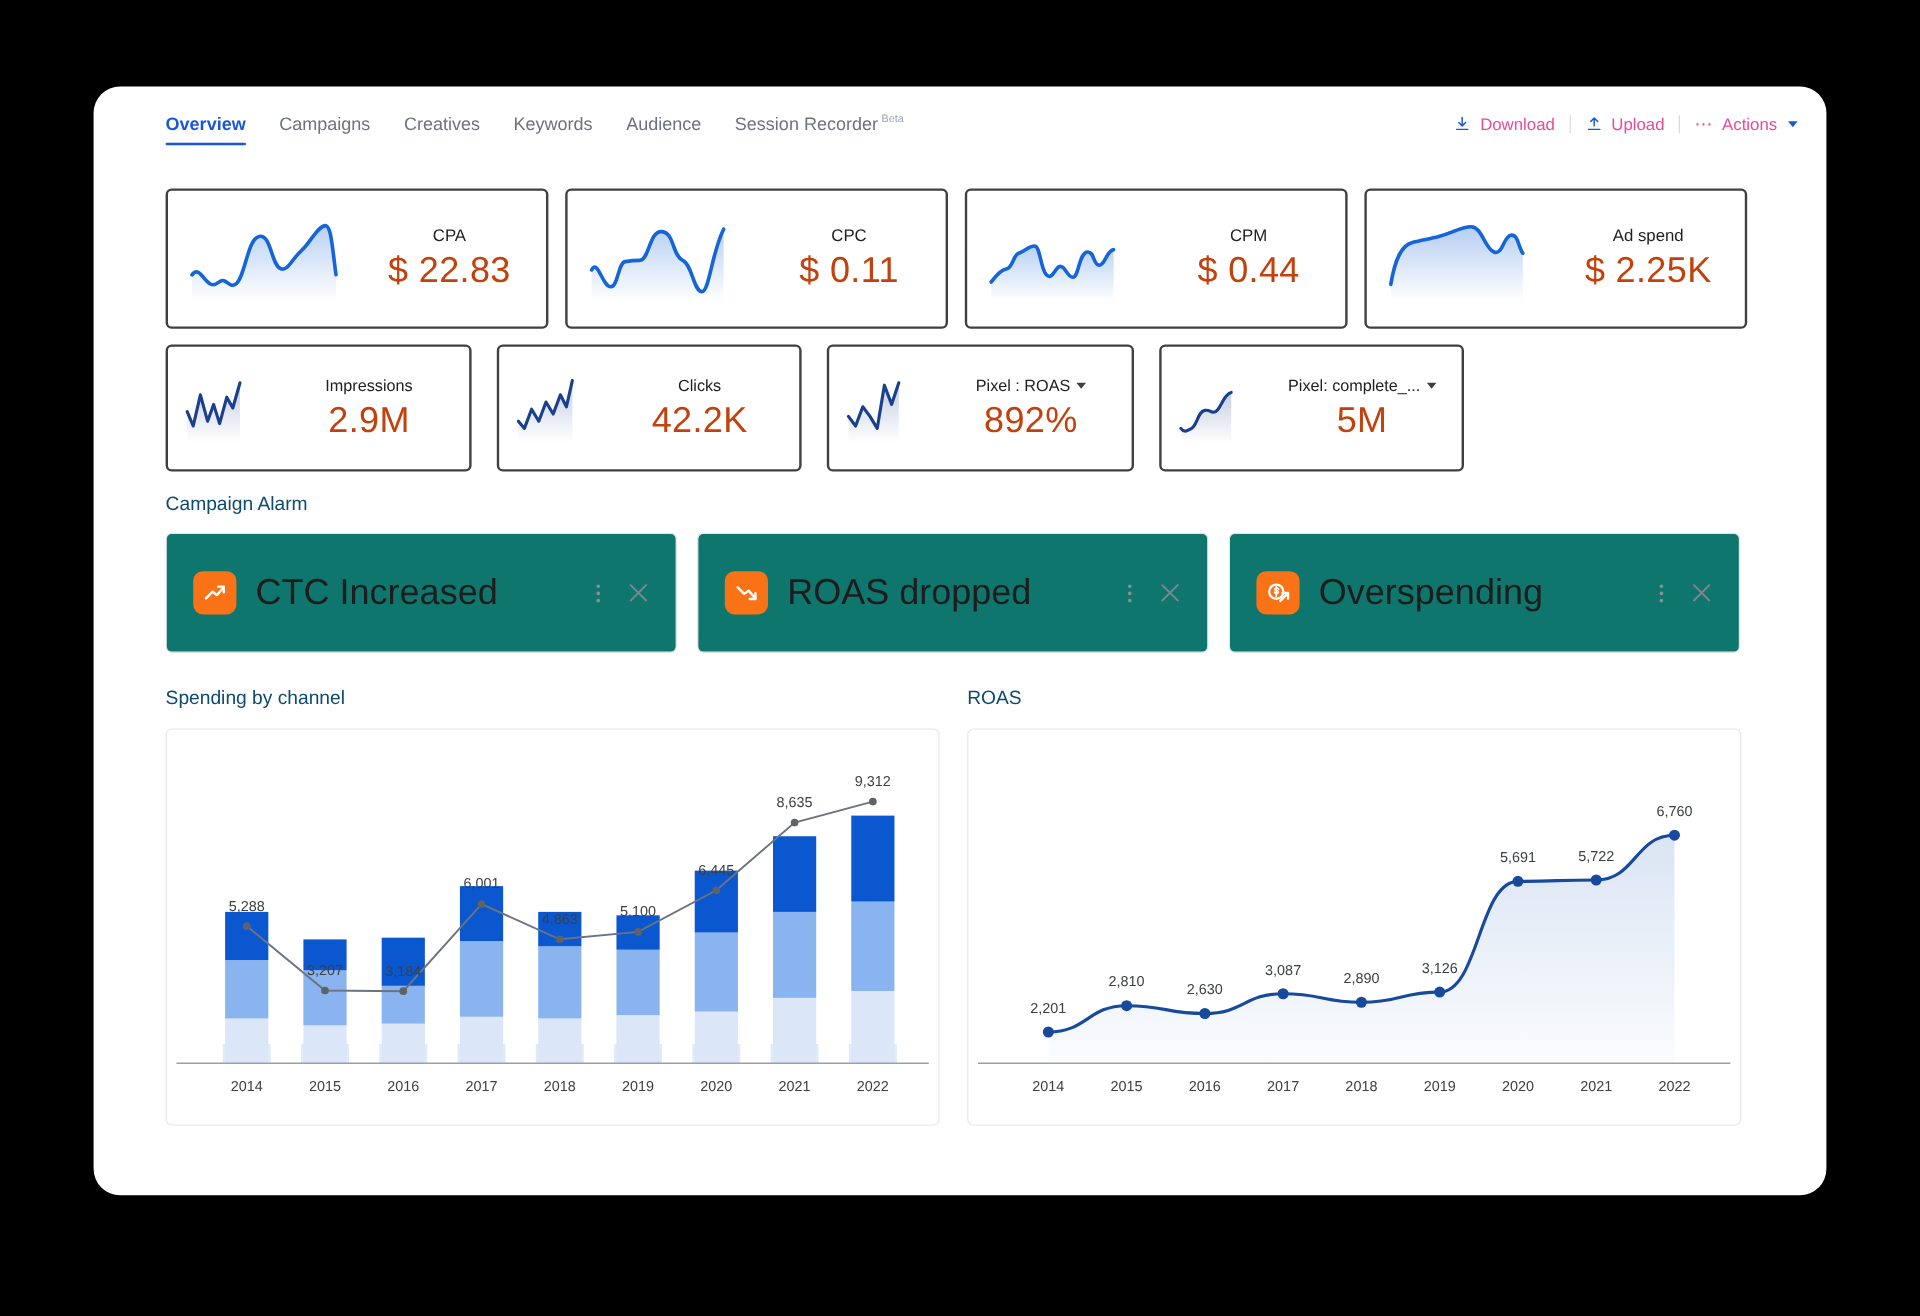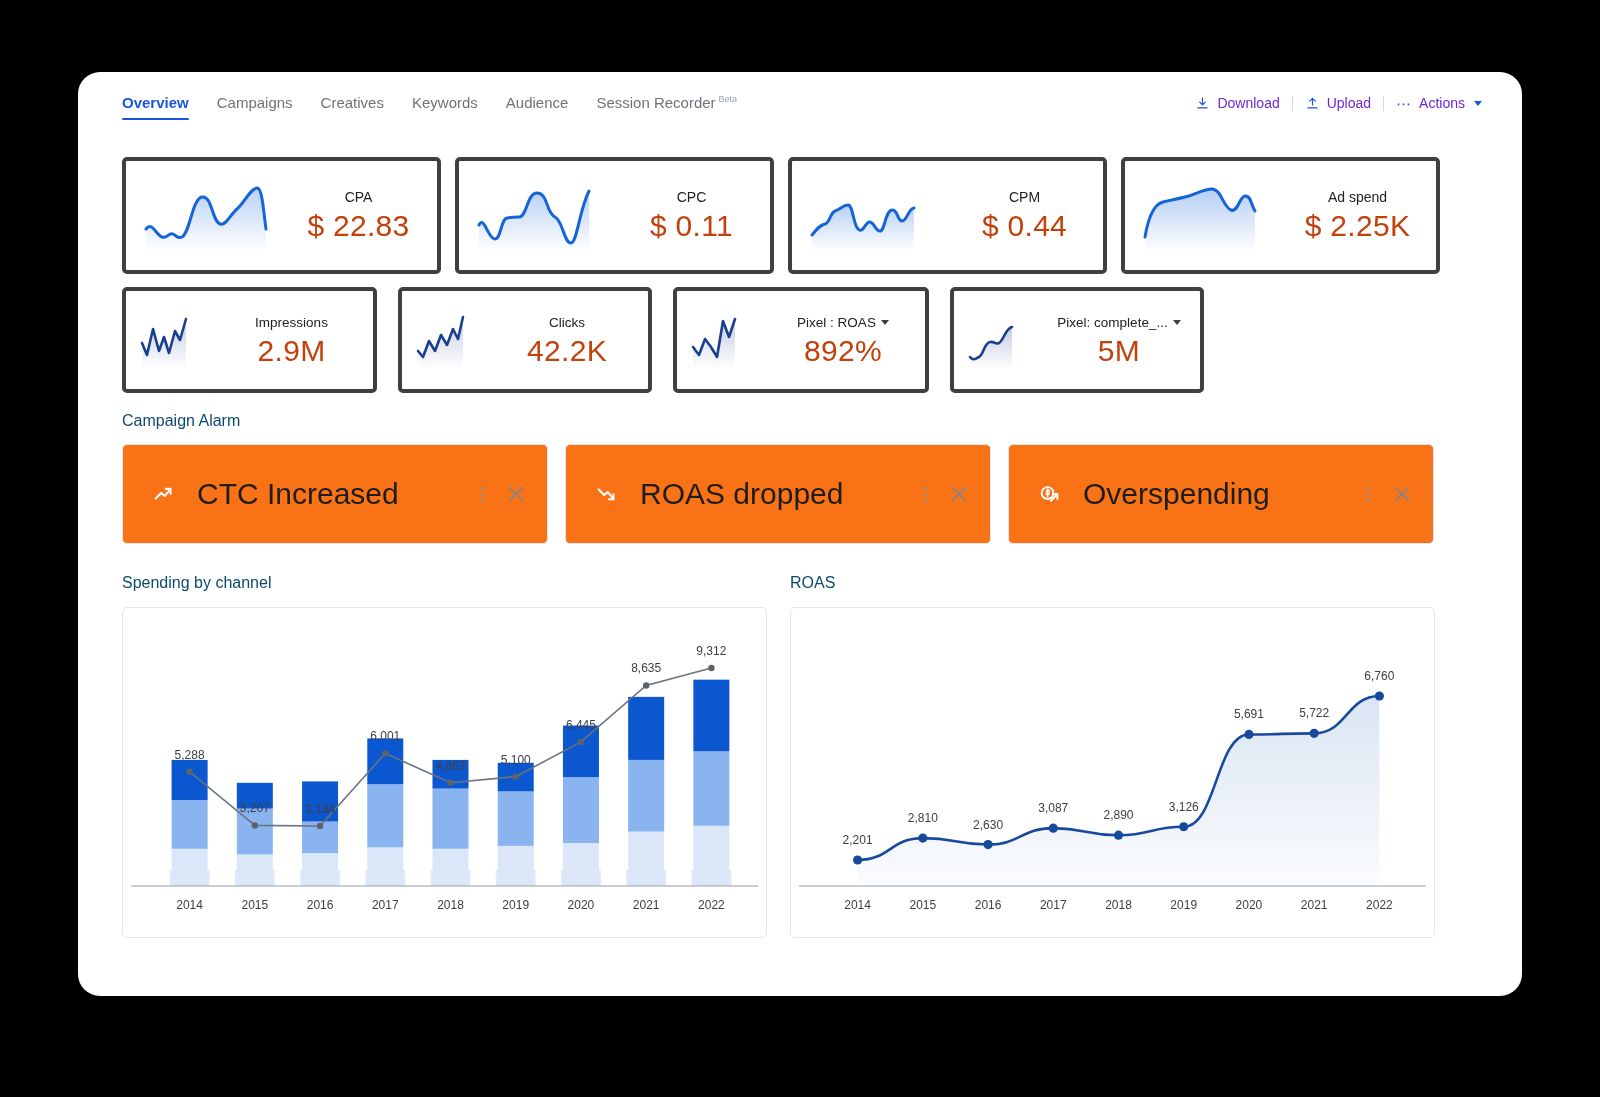--- a/index.html
+++ b/index.html
@@ -10,53 +10,53 @@
     overflow: hidden;
   }
   .window {
     position: absolute;
     left: 78px; top: 72px;
     width: 1444px; height: 924px;
     background: #ffffff;
     border-radius: 22px;
     overflow: hidden;
   }
-  .inner { position: absolute; left: 0; top: 0; width: 1444px; height: 795px; }
+  .inner { position: absolute; left: 16px; top: 0; width: 1444px; height: 795px; }
 
   
   .topbar {
     position: absolute; left: 0; top: 0; width: 1444px; height: 62px;
   }
   .tabs { position: absolute; left: 44px; top: 22px; display: flex; align-items: baseline; gap: 28px; }
   .tab {
     font-size: 15px; color: #6b7280; white-space: nowrap; cursor: pointer;
     padding-bottom: 9px; position: relative;
   }
   .tab.active { color: #1a56db; font-weight: 600; }
   .tab.active::after {
     content: ""; position: absolute; left: 0; right: 0; bottom: 0;
     height: 2.5px; background: #1a56db; border-radius: 2px;
   }
   .beta { font-size: 9px; color: #9aa3b0; vertical-align: super; margin-left: 3px; }
 
   .actions { position: absolute; right: 40px; top: 23px; display: flex; align-items: center; gap: 12px; }
-  .act { display: flex; align-items: center; gap: 7px; color: #6d28d9; font-size: 14px; cursor: pointer; }
+  .act { display: flex; align-items: center; gap: 7px; color: #ec4899; font-size: 14px; cursor: pointer; }
   .act svg { display: block; }
   .divider-v { width: 1px; height: 15px; background: #d4dae3; }
   .caret { width: 0; height: 0; border-left: 4px solid transparent; border-right: 4px solid transparent; border-top: 5px solid #1a56db; margin-left: 2px; }
   .dots3 { letter-spacing: 1px; font-size: 15px; line-height: 1; }
 
   
   .kpi-row { position: absolute; display: flex; }
   #kpi-row-1 { left: 44px; top: 85px; gap: 14px; }
   #kpi-row-2 { left: 44px; top: 215px; gap: 21px; }
 
   .kpi {
     background: #fff;
-    border: 4px solid #404040;
+    border: 2px solid #404040;
     border-radius: 5px;
     display: flex; align-items: center;
     position: relative;
   }
   #kpi-row-1 .kpi { width: 319px; height: 117px; padding: 0 14px 0 16px; }
   #kpi-row-2 .kpi { height: 106px; padding: 0 10px 0 12px; }
   #kpi-row-2 .kpi.w1 { width: 255px; }
   #kpi-row-2 .kpi.w2 { width: 254px; }
   #kpi-row-2 .kpi.w3 { width: 256px; }
   #kpi-row-2 .kpi.w4 { width: 254px; }
@@ -76,21 +76,21 @@
   #kpi-row-2 .kpi-value { font-size: 30px; }
   .lbl-caret { width: 0; height: 0; border-left: 4px solid transparent; border-right: 4px solid transparent; border-top: 5px solid #3c4043; }
 
   
   .section-title { position: absolute; font-size: 16px; color: #0c4a6e; }
   #alarm-title { left: 44px; top: 340px; }
 
   #alarm-row { position: absolute; left: 44px; top: 372px; display: flex; gap: 17px; }
   .alarm {
     width: 426px; height: 100px;
-    background: #f97316; border: 1px solid #e3e6eb; border-radius: 5px;
+    background: #0f766e; border: 1px solid #e3e6eb; border-radius: 5px;
     display: flex; align-items: center; padding: 0 20px 0 22px; gap: 16px;
   }
   .alarm-icon {
     width: 36px; height: 36px; border-radius: 8px; background: #f97316;
     display: flex; align-items: center; justify-content: center; flex: 0 0 auto;
   }
   .alarm-name { flex: 1; font-size: 30px; color: #1d1d1d; white-space: nowrap; }
   .alarm-tools { display: flex; align-items: center; gap: 16px; }
   .kebab { display: flex; flex-direction: column; gap: 3px; cursor: pointer; padding: 4px 5px; }
   .kebab i { width: 3px; height: 3px; border-radius: 50%; background: #8b9097; display: block; }

